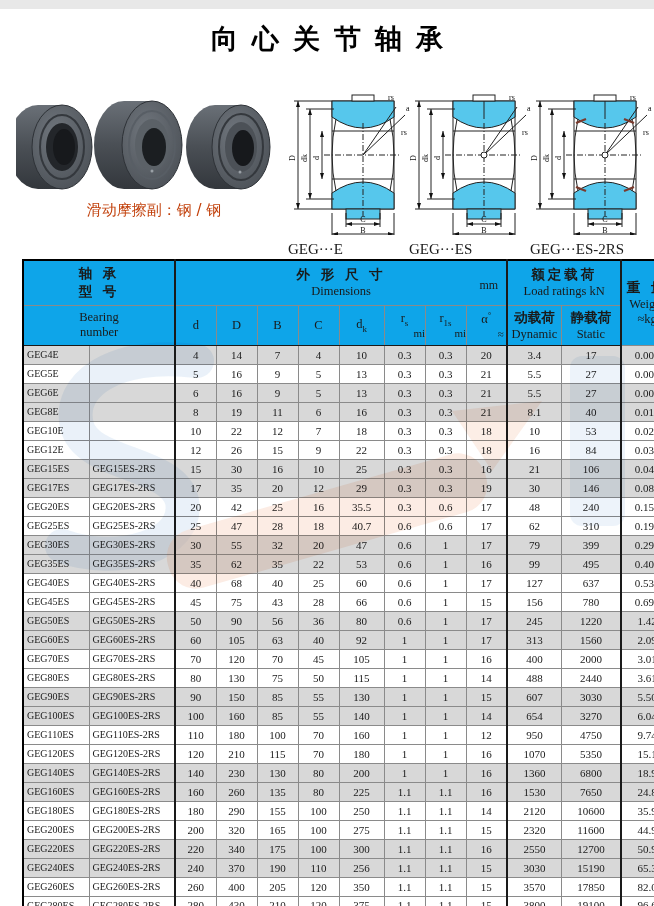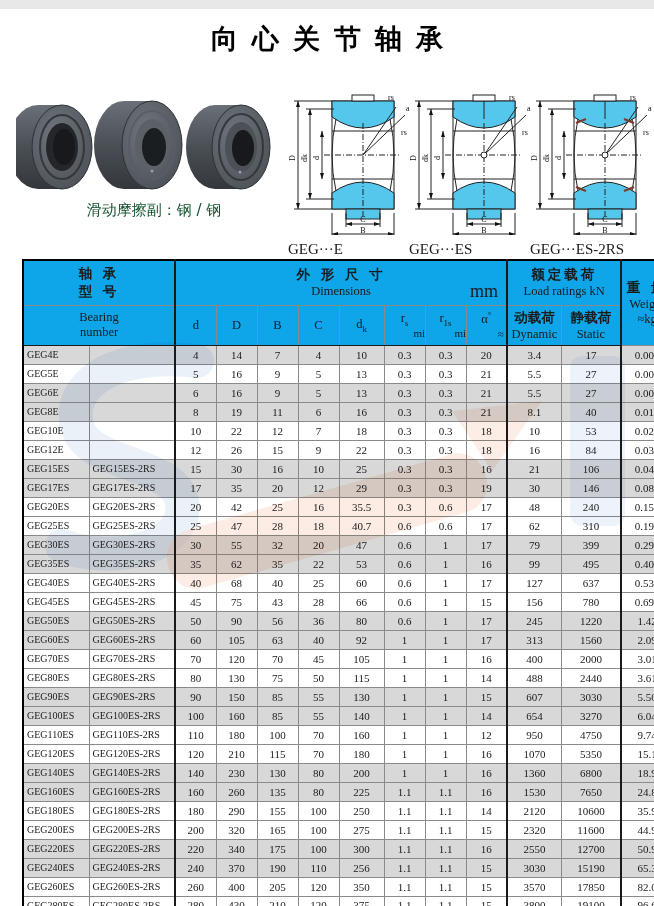--- a/index.html
+++ b/index.html
@@ -13,21 +13,21 @@
     padding-top:12px; text-align:center;
     font-family:"DejaVu Sans", sans-serif; font-weight:700;
     font-size:27px; letter-spacing:14px; text-indent:14px; color:#000;
   }
   .title-en{
     text-align:center; font-size:25px; margin-top:1px; color:#111;
   }
   
   .photos{ position:absolute; left:16px; top:84px; width:272px; height:108px; }
   .captions{ position:absolute; left:20px; top:192px; width:268px; }
-  .cap-zh{ font-family:"DejaVu Sans", sans-serif; font-size:15px; text-align:center; color:#14532d; }
+  .cap-zh{ font-family:"DejaVu Sans", sans-serif; font-size:15px; text-align:center; color:#c2410c; }
   .cap-en{ font-size:15.5px; margin-top:5px; color:#111; }
   
   .diagram{ position:absolute; top:84px; width:124px; height:160px; }
   .diagram .dcap{ text-align:left; font-size:15px; margin-top:2px; white-space:nowrap; }
   #diag1{ left:288px; } #diag2{ left:409px; } #diag3{ left:530px; }
   .diagram svg text{ font-family:"Liberation Serif", serif; font-size:8px; fill:#111; }
   
   .table-wrap{ position:absolute; left:22px; top:250px; width:612px; }
   table{ border-collapse:collapse; table-layout:fixed; width:611px; background:transparent; }
   th, td{
@@ -35,21 +35,21 @@
     font-size:11px; padding:0; overflow:hidden; white-space:nowrap;
   }
   table{ border:2px solid #000; }
   thead th{ background:#0ea5e9; }
   .hzh{ font-family:"DejaVu Sans", sans-serif; font-weight:700; font-size:13.5px; letter-spacing:3px; }
   .hen{ font-size:12.5px; font-weight:400; }
   .hsmall{ font-size:11px;padding-left:29px; }
   th.r1{ height:45px; } th.r2{ height:40px; }
   th{ font-weight:400; }
   .dimcell{ position:relative; }
-  .dim-mm{ position:absolute; right:8px; bottom:3px; font-size:18px; }
+  .dim-mm{ position:absolute; right:8px; bottom:12px; font-size:12px; }
   .subcol{ font-size:12.5px; }
   .subcol sub{ font-size:9px; } .subcol sup{ font-size:9px; }
   tbody td{ height:17px; }
   tbody tr{ height:19px; }
   tbody tr.shaded td{ background:#d8d8d8; }
   tbody tr.sep td{ border-top:1.6px solid #4a4a4a; }
   td.model{ text-align:left; padding-left:3px; font-size:10px; }
   .thickL{ border-left:2px solid #1a1a1a !important; }
   thead tr.hb th{ border-bottom:1.6px solid #1a1a1a; }
   

